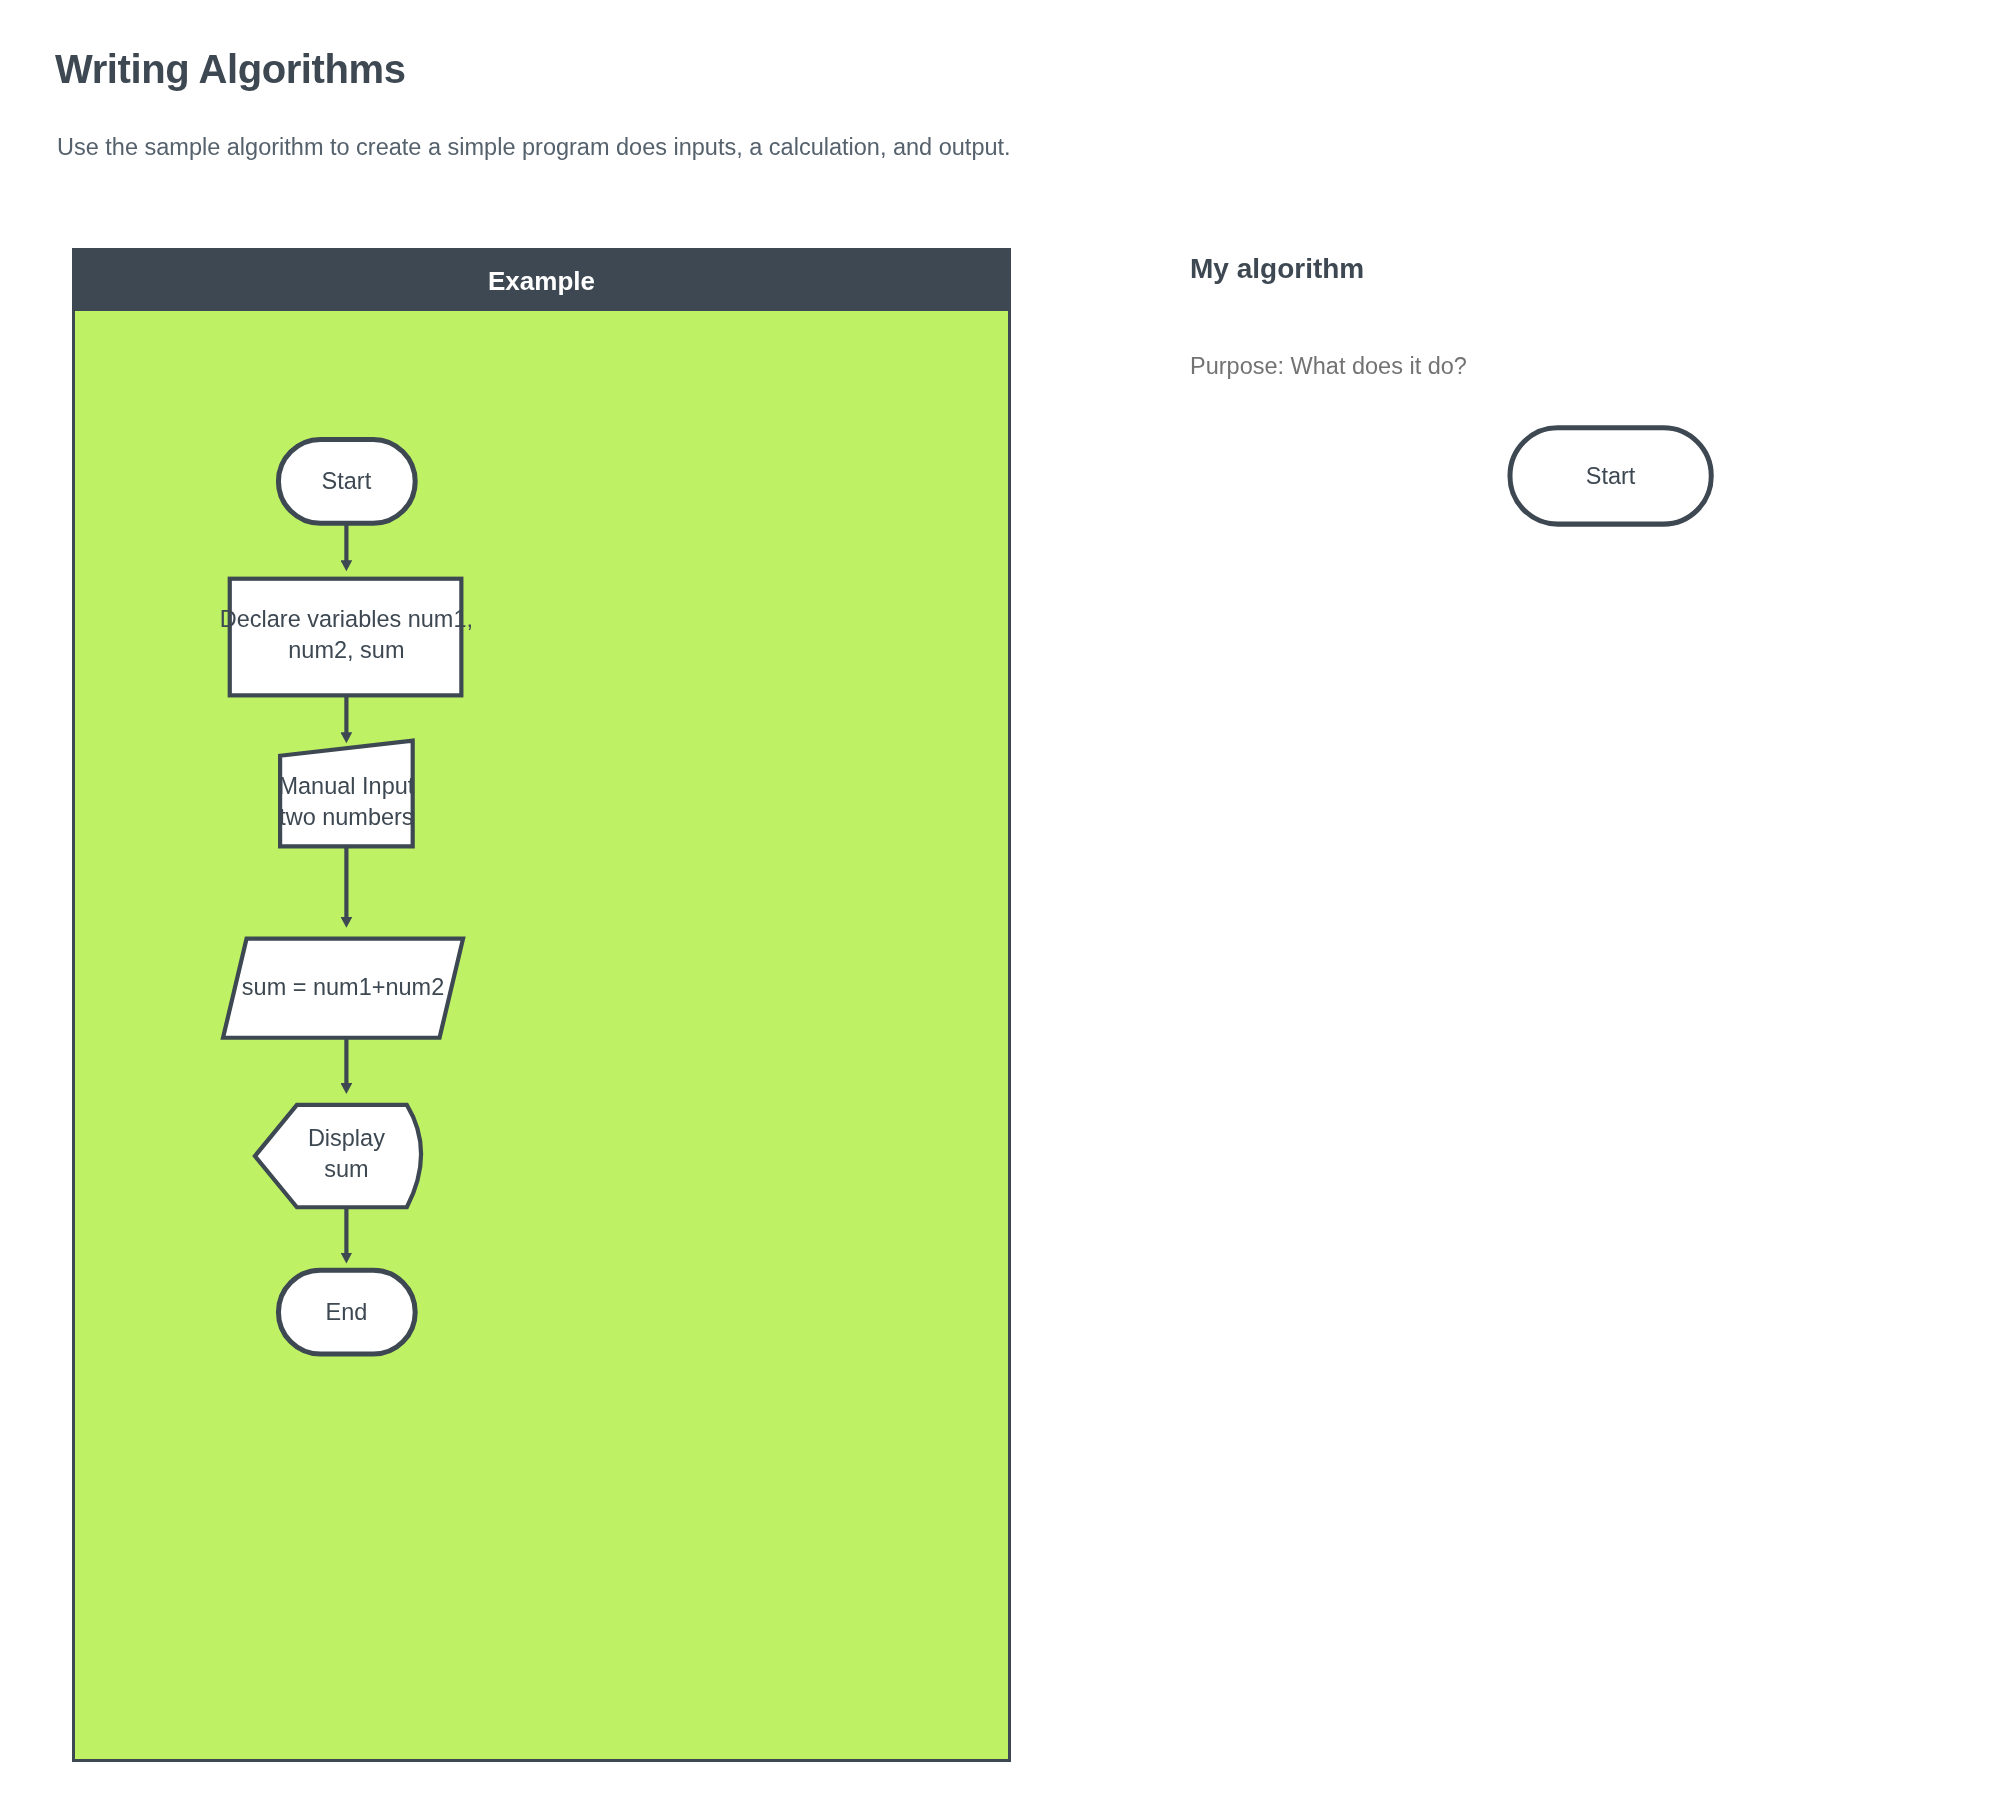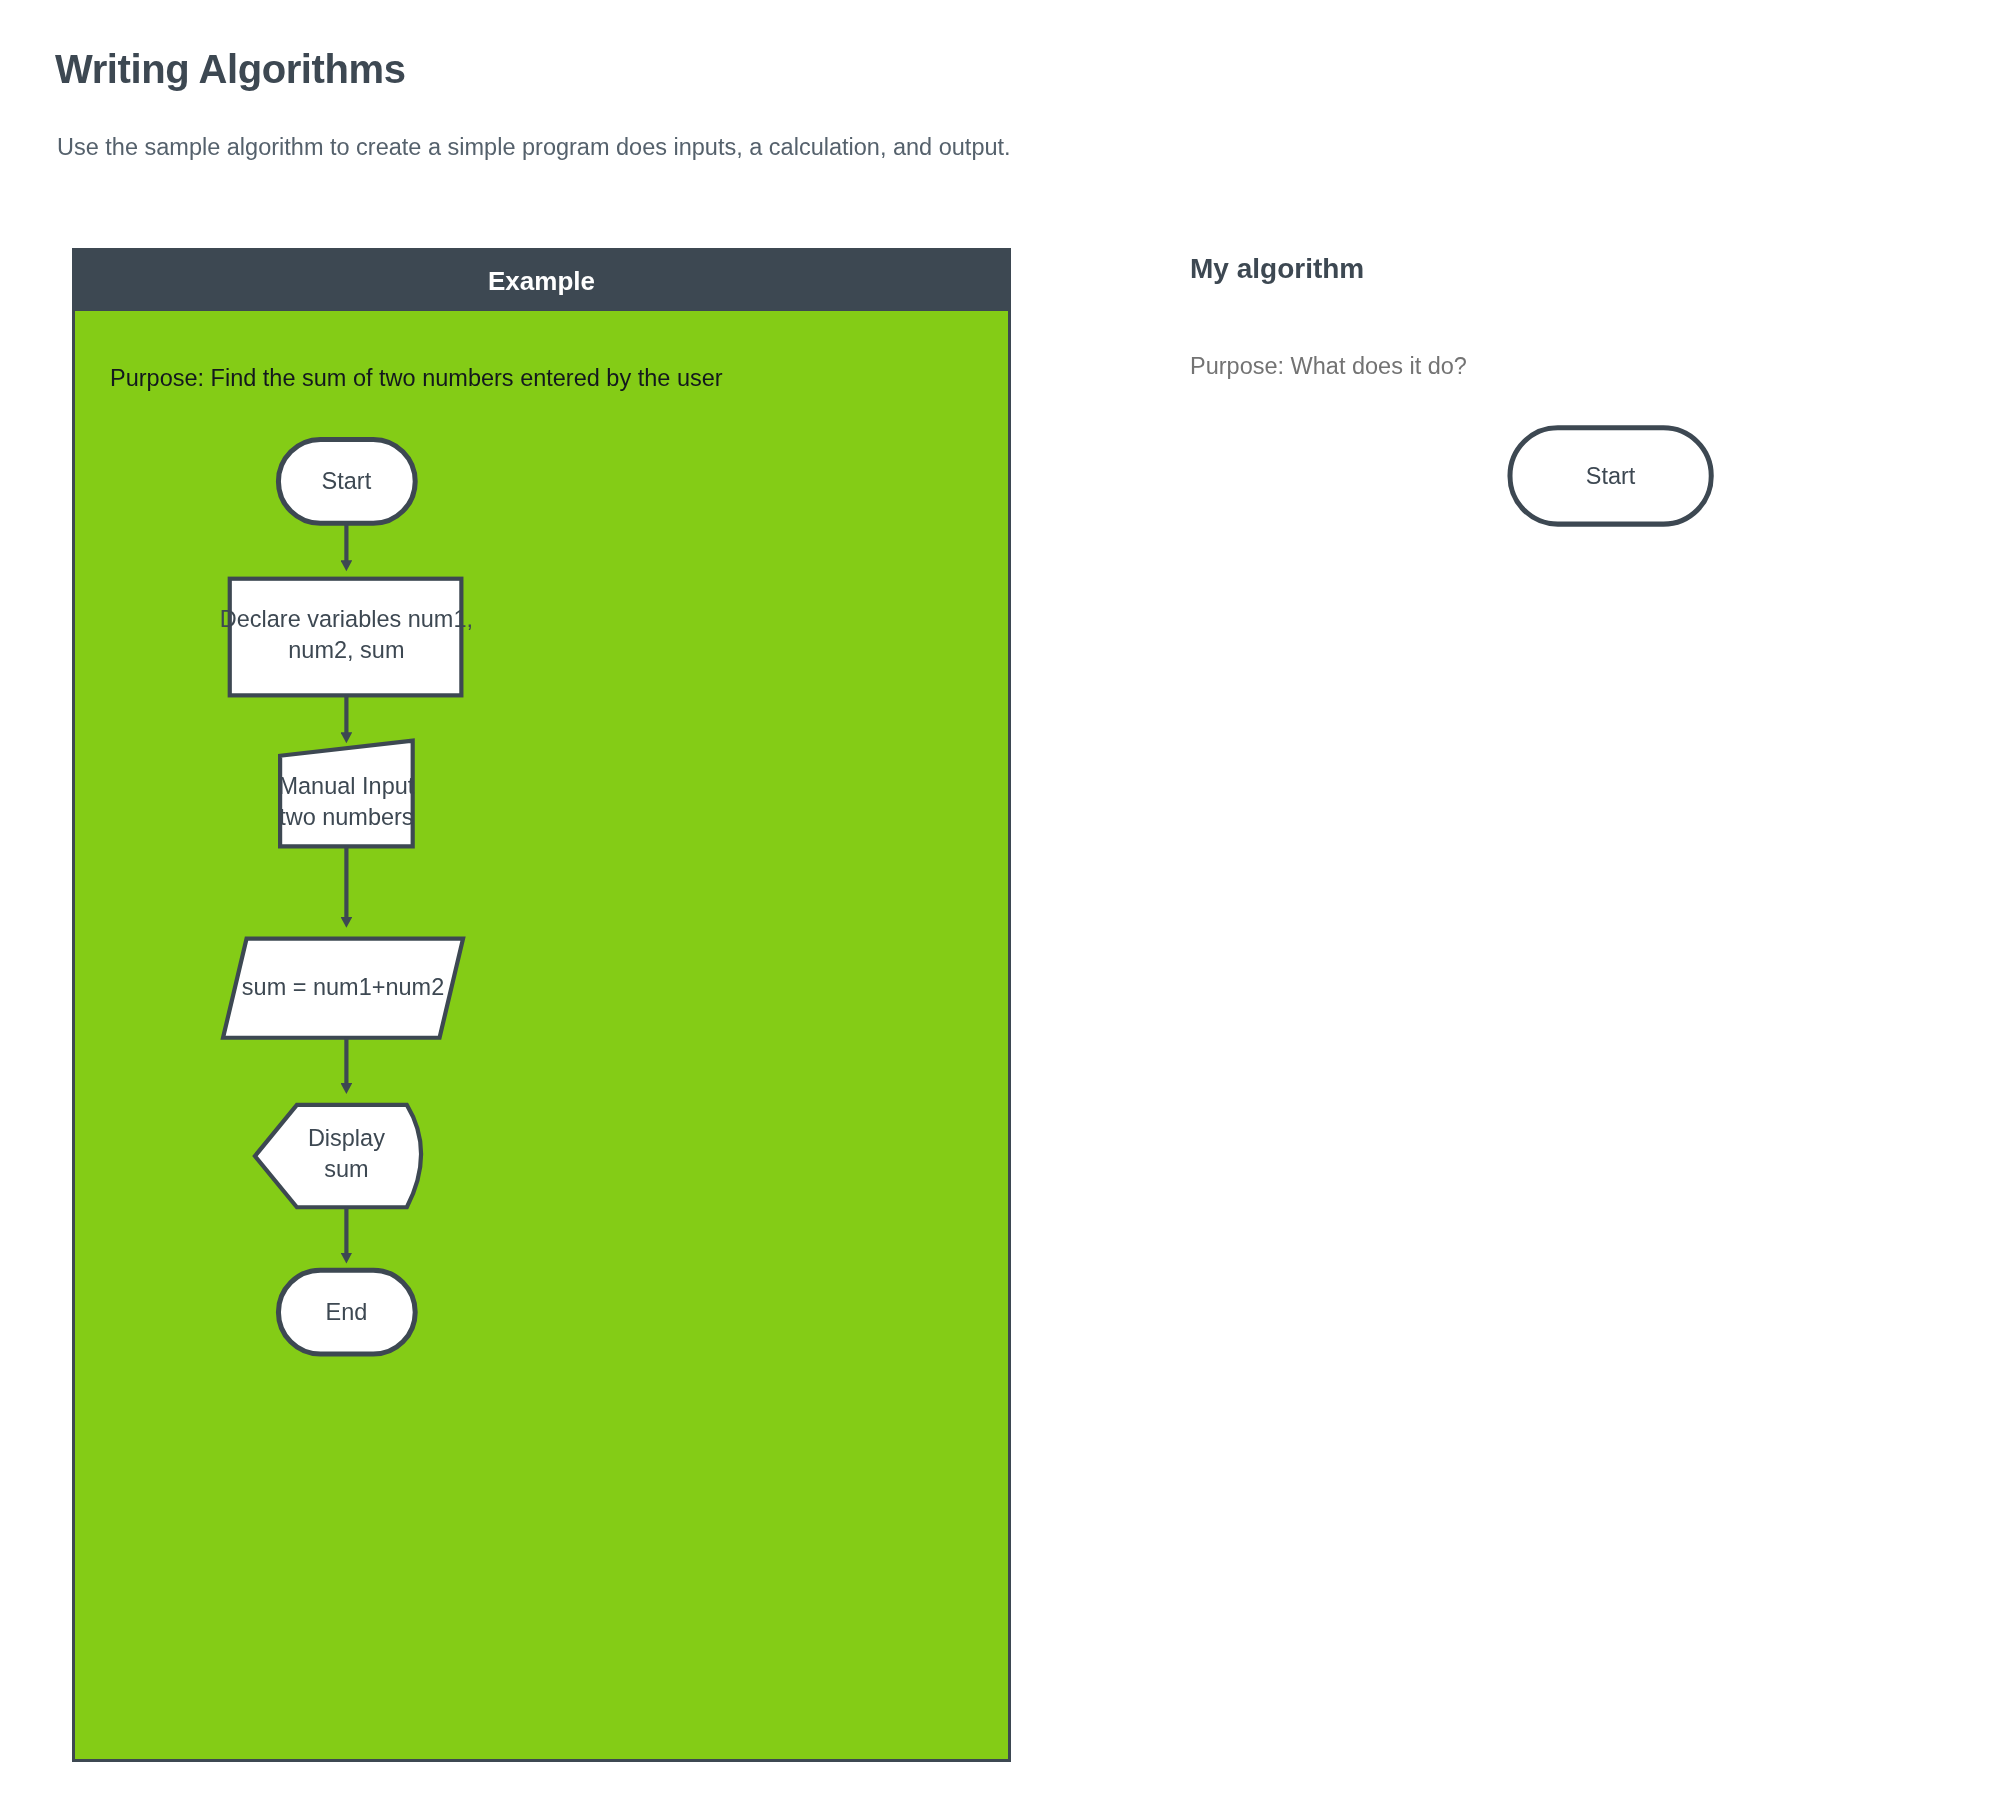--- a/index.html
+++ b/index.html
@@ -38,21 +38,21 @@
 
   
   #example-panel {
     position: absolute;
     left: 72px;
     top: 248px;
     width: 939px;
     height: 1514px;
     border: 3.4px solid #3d4852;
     box-sizing: border-box;
-    background: #84cc16;
+    background: #bef264;
   }
   #example-header {
     position: absolute;
     left: 0;
     top: 0;
     width: 100%;
     height: 60px;
     background: #3d4852;
     color: #ffffff;
     font-size: 26px;
@@ -140,21 +140,20 @@
 
 <div id="page-title">Writing Algorithms</div>
 
 <div id="page-subtitle">Use the sample algorithm to create a simple program does inputs, a calculation, and output.</div>
 
 <div id="example-panel">
   <div id="example-header">
     <span>Example</span>
   </div>
 
-  <div id="example-purpose">Purpose: Find the sum of two numbers entered by the user</div>
 </div>
 
 <svg id="example-flow" class="flow-canvas" viewBox="0 0 1119 1804">
 
   <defs>
     <marker id="arrow" markerWidth="14" markerHeight="14" refX="6" refY="7" orient="auto" markerUnits="userSpaceOnUse">
       <path class="arrowhead" d="M 0 0 L 13 7 L 0 14 z"></path>
     </marker>
   </defs>
 

